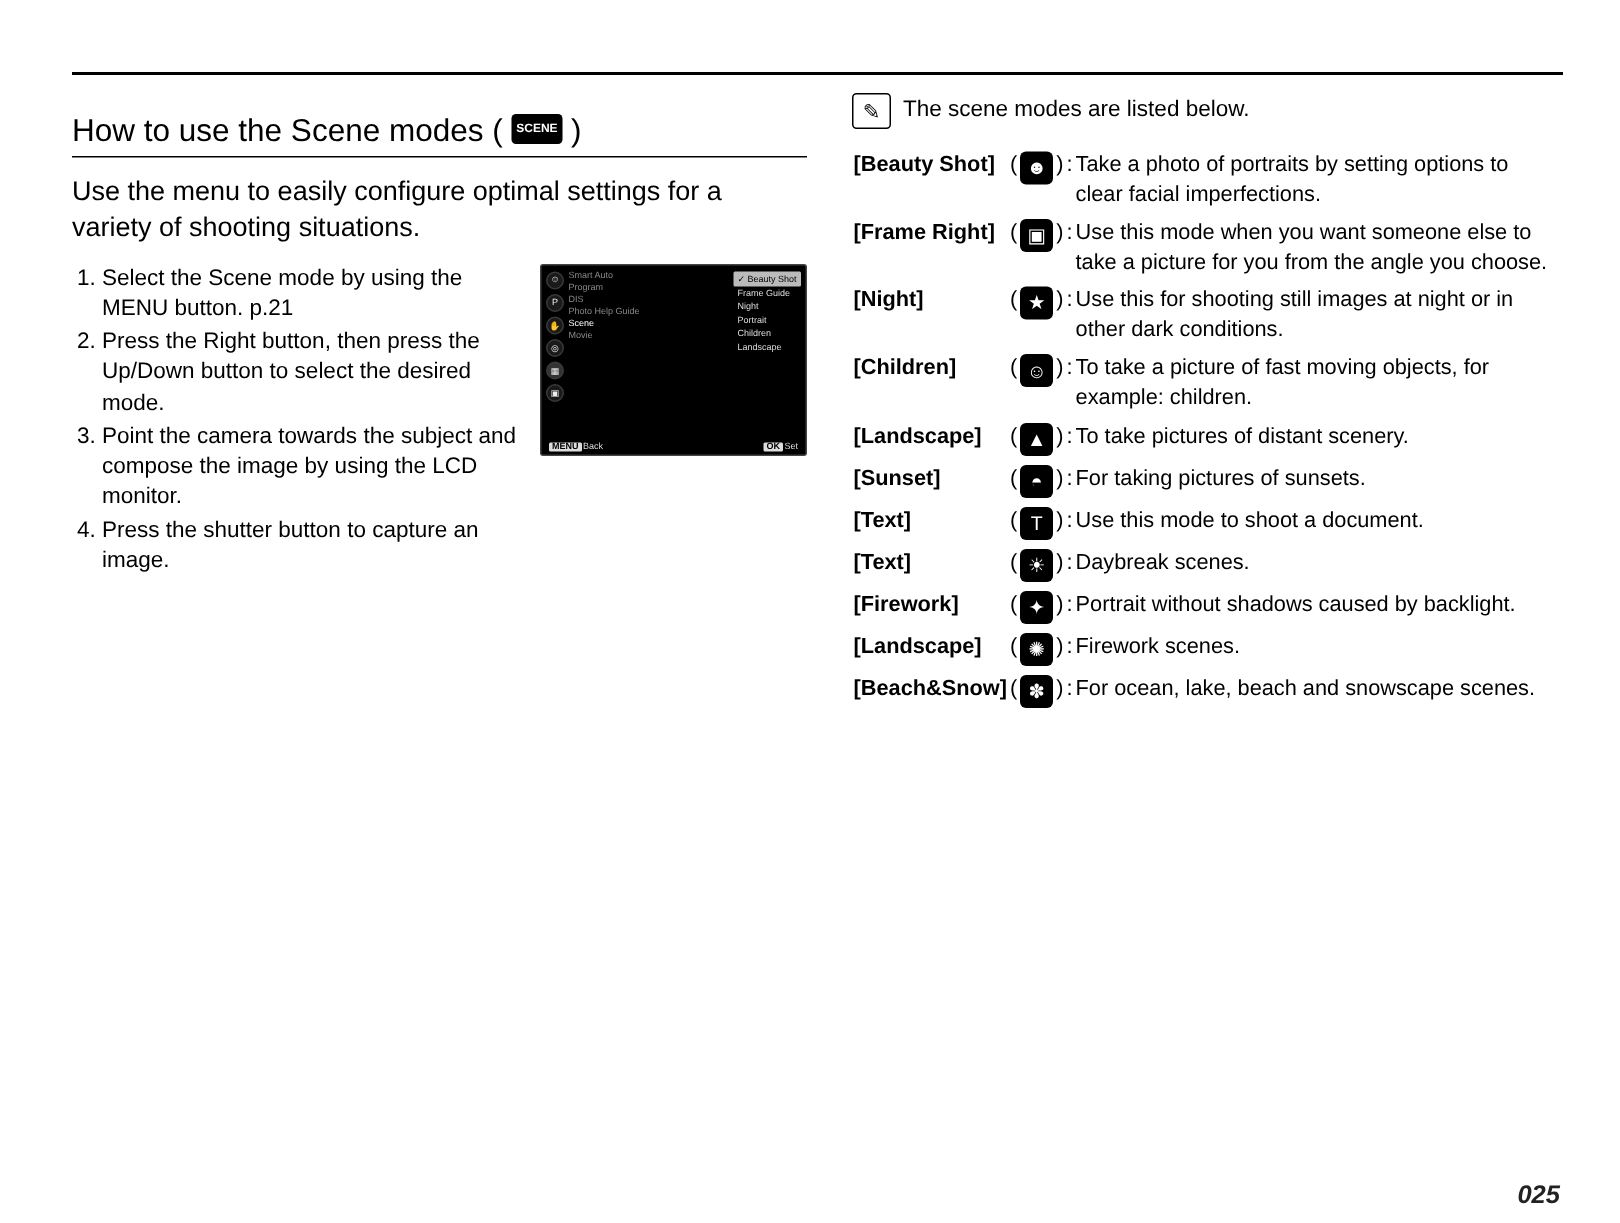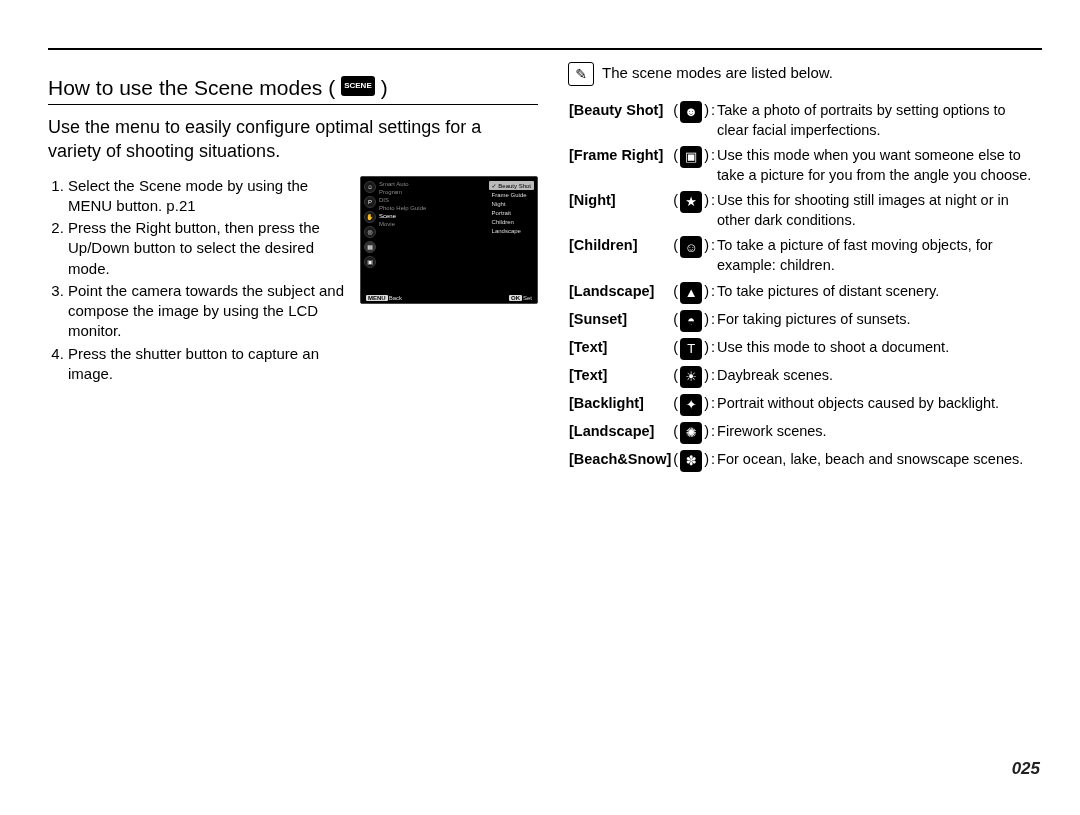--- a/index.html
+++ b/index.html
@@ -33,21 +33,21 @@
   .note-icon span{font-size:14px;}
   table.modes{font-size:14.5px;border-collapse:collapse;line-height:1.35;}
   table.modes td{vertical-align:top;padding:3px 1px;}
   td.name{white-space:nowrap;padding-right:6px;font-weight:bold;}
   td.paren{padding:3px 2px;}
   td.ic{padding:3px 2px;}
   .mode-icon{display:inline-flex;width:22px;height:22px;background:#000;border-radius:4px;align-items:center;justify-content:center;color:#fff;font-size:13px;vertical-align:middle;}
   td.colon{padding:3px 4px 3px 6px;}
   td.desc{}
   .scene-tag{display:inline-flex;align-items:center;justify-content:center;background:#000;color:#fff;font-size:8px;font-weight:bold;border-radius:3px;padding:2px 3px;height:16px;vertical-align:middle;line-height:1;}
-  .pagenum{position:absolute;bottom:36px;right:40px;font-weight:bold;font-style:italic;font-size:17px;color:#222;}
+  .pagenum{position:absolute;bottom:8px;right:40px;font-weight:bold;font-style:italic;font-size:17px;color:#222;}
 </style>
 </head>
 <body>
 
 <div class="page">
   <div class="rule"></div>
 
   <div class="cols">
     <div class="left">
       <h2>
@@ -169,26 +169,26 @@
             </tr>
             <tr>
               <td class="name">[Text]</td>
               <td class="paren">(</td>
               <td class="ic"><span class="mode-icon">☀</span></td>
               <td class="paren">)</td>
               <td class="colon">:</td>
               <td class="desc">Daybreak scenes.</td>
             </tr>
             <tr>
-              <td class="name">[Backlight]</td>
+              <td class="name">[Firework]</td>
               <td class="paren">(</td>
               <td class="ic"><span class="mode-icon">✦</span></td>
               <td class="paren">)</td>
               <td class="colon">:</td>
-              <td class="desc">Portrait without objects caused by backlight.</td>
+              <td class="desc">Portrait without shadows caused by backlight.</td>
             </tr>
             <tr>
               <td class="name">[Landscape]</td>
               <td class="paren">(</td>
               <td class="ic"><span class="mode-icon">✺</span></td>
               <td class="paren">)</td>
               <td class="colon">:</td>
               <td class="desc">Firework scenes.</td>
             </tr>
             <tr>

